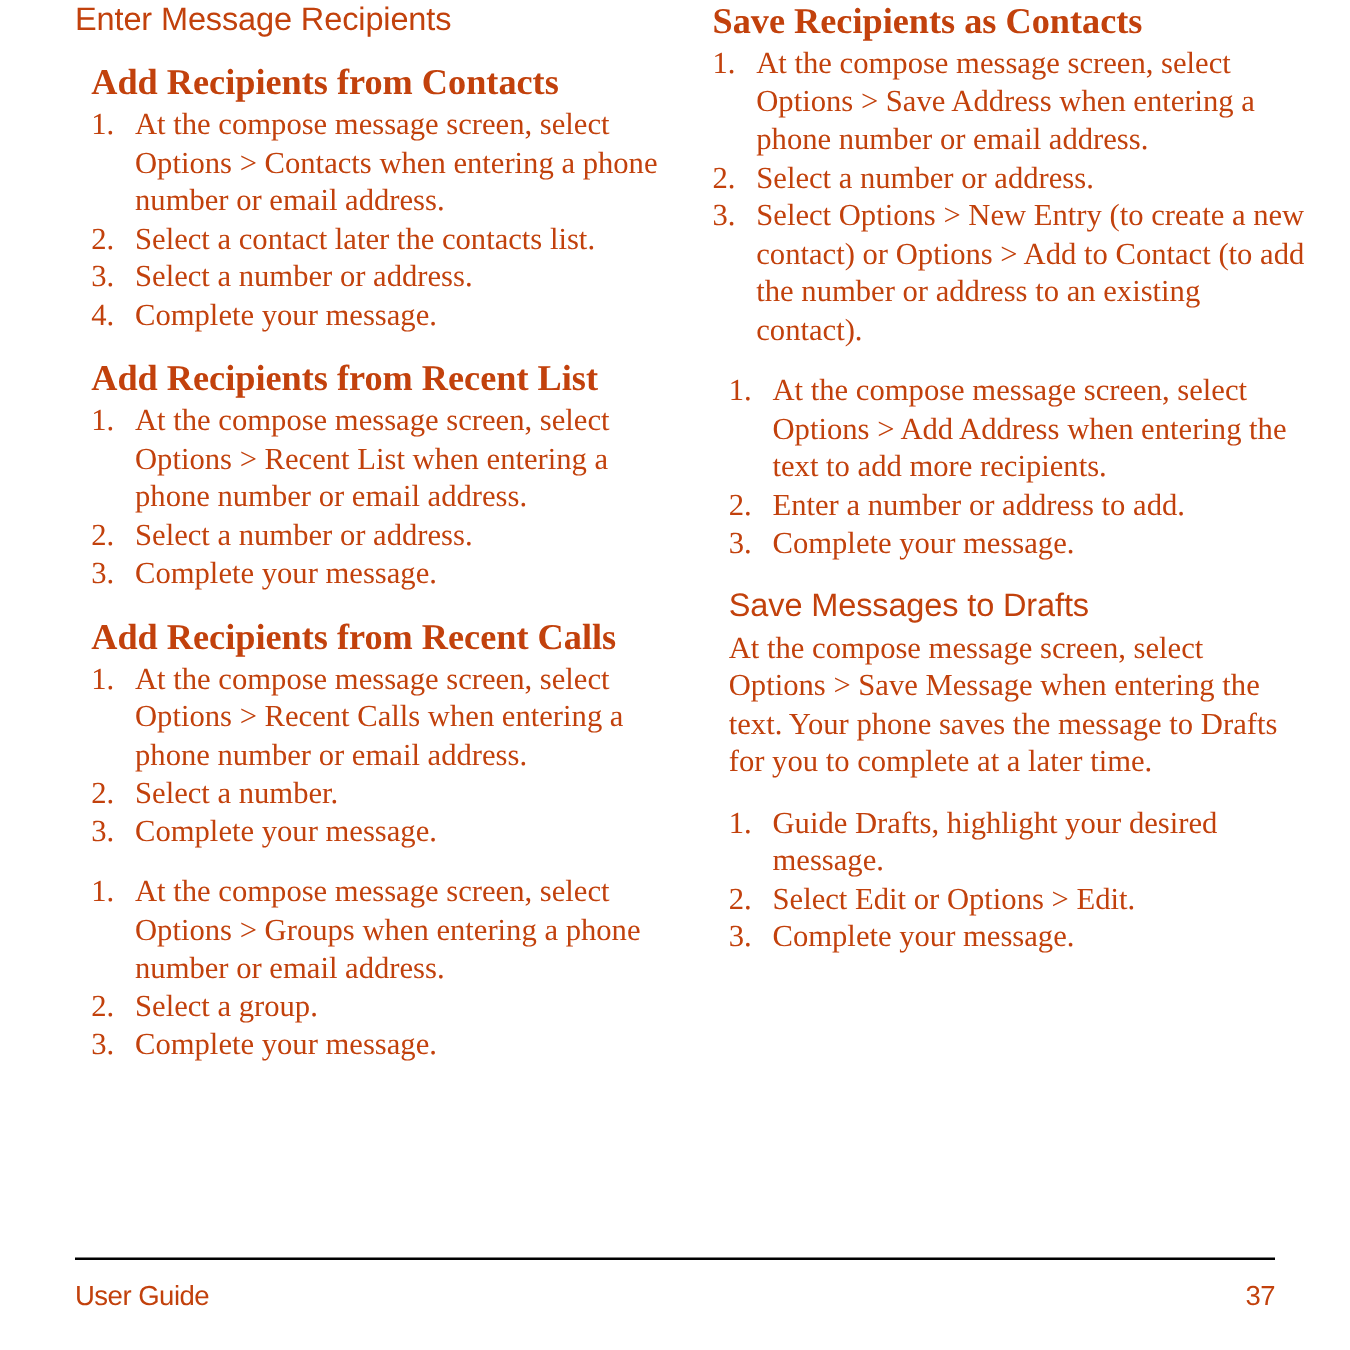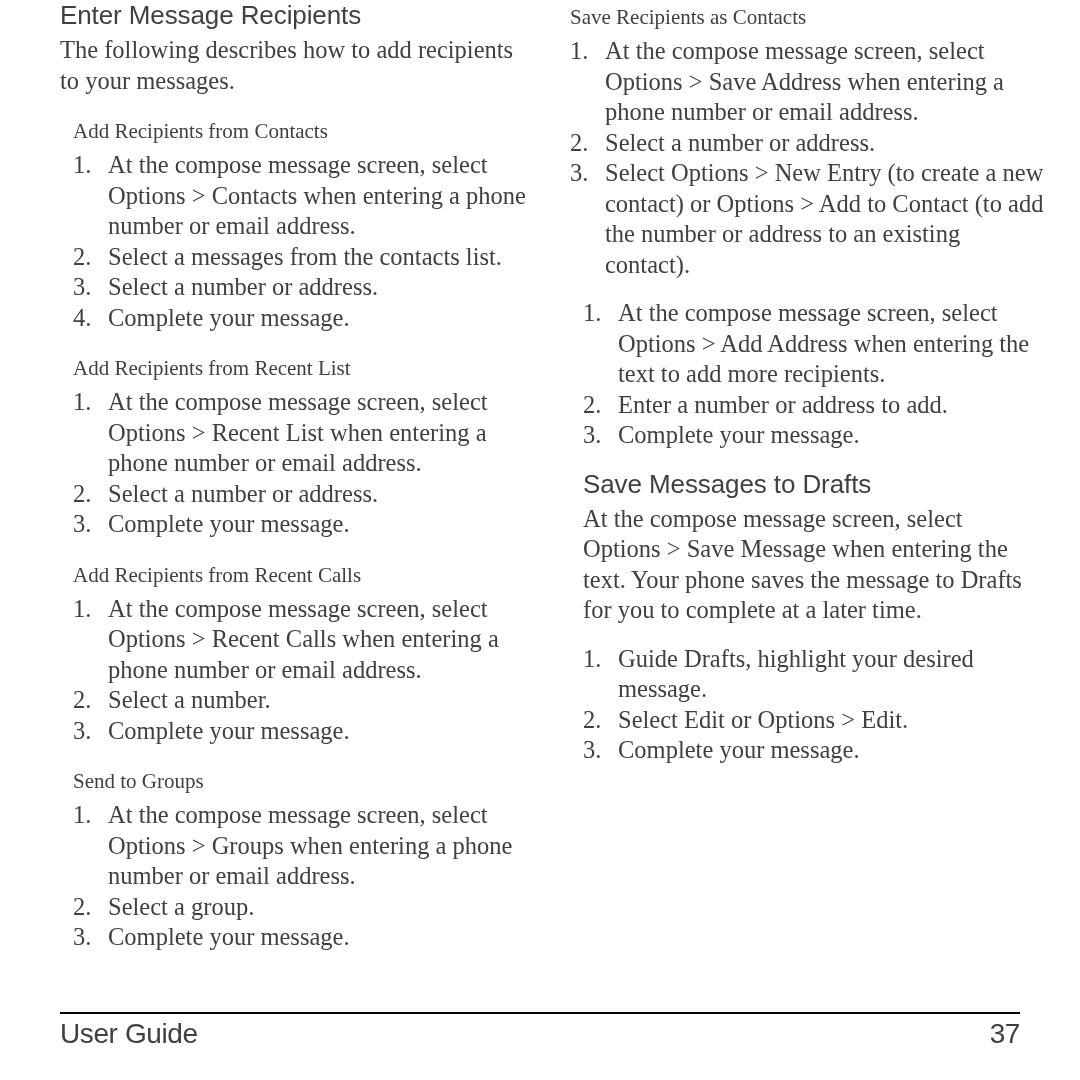--- a/index.html
+++ b/index.html
@@ -7,21 +7,21 @@
     padding: 0;
     background: #ffffff;
   }
   .page {
     position: relative;
     width: 1080px;
     height: 1080px;
     background: #ffffff;
     overflow: hidden;
     font-family: "Liberation Serif", "DejaVu Serif", serif;
-    color: #404040;
+    color: #c2410c;
     box-sizing: border-box;
   }
   .columns {
     position: absolute;
     left: 0;
     top: 0;
     width: 1080px;
     display: flex;
     flex-direction: row;
     align-items: flex-start;
@@ -37,22 +37,22 @@
   .h-sans {
     font-family: "Liberation Sans", "DejaVu Sans", sans-serif;
     font-size: 26px;
     font-weight: 400;
     line-height: 31px;
     letter-spacing: -0.1px;
     margin: 0 0 4px 0;
   }
   .h-serif {
     font-family: "Liberation Serif", "DejaVu Serif", serif;
-    font-size: 21px;
-    font-weight: 400;
+    font-size: 29px;
+    font-weight: 700;
     line-height: 34px;
     margin: 0 0 2px 0;
   }
   .sec { margin-bottom: 0; }
   .sec + .sec { margin-top: 18px; margin-left: 13px; }
 
   
   p.body {
     font-size: 24.5px;
     line-height: 30.5px;
@@ -87,47 +87,46 @@
   }
   b, strong { font-weight: normal; }
 
   
   .footer {
     position: absolute;
     left: 60px;
     right: 60px;
     bottom: 30px;
     border-top: 2.5px solid #000000;
-    padding-top: 4px;
+    padding-top: 16px;
     display: flex;
     justify-content: space-between;
     align-items: baseline;
     font-family: "Liberation Sans", "DejaVu Sans", sans-serif;
-    font-size: 28px;
+    font-size: 22px;
     font-weight: 400;
     letter-spacing: -0.4px;
   }
   .footer-page { font-variant-numeric: tabular-nums; }
 </style>
 </head>
 <body>
 
 <div class="page">
 
   <div class="columns">
     <div class="col col-left">
         <div class="sec">
           <div class="h-sans">Enter Message Recipients</div>
-          <p class="body">The following describes how to add recipients to your messages.</p>
         </div>
         <div class="sec">
           <div class="h-serif">Add Recipients from Contacts</div>
           <ol class="steps">
             <li><span>At the compose message screen, select </span><b>Options &gt; Contacts</b><span> when entering a phone number or email address.</span></li>
-            <li><span>Select a messages from the contacts list.</span></li>
+            <li><span>Select a contact later the contacts list.</span></li>
             <li><span>Select a number or address.</span></li>
             <li><span>Complete your message.</span></li>
           </ol>
         </div>
         <div class="sec">
           <div class="h-serif">Add Recipients from Recent List</div>
           <ol class="steps">
             <li><span>At the compose message screen, select </span><b>Options &gt; Recent List</b><span> when entering a phone number or email address.</span></li>
             <li><span>Select a number or address.</span></li>
             <li><span>Complete your message.</span></li>
@@ -135,21 +134,20 @@
         </div>
         <div class="sec">
           <div class="h-serif">Add Recipients from Recent Calls</div>
           <ol class="steps">
             <li><span>At the compose message screen, select </span><b>Options &gt; Recent Calls</b><span> when entering a phone number or email address.</span></li>
             <li><span>Select a number.</span></li>
             <li><span>Complete your message.</span></li>
           </ol>
         </div>
         <div class="sec">
-          <div class="h-serif">Send to Groups</div>
           <ol class="steps">
             <li><span>At the compose message screen, select </span><b>Options &gt; Groups</b><span> when entering a phone number or email address.</span></li>
             <li><span>Select a group.</span></li>
             <li><span>Complete your message.</span></li>
           </ol>
         </div>
       </div>
     <div class="col col-right">
         <div class="sec">
           <div class="h-serif">Save Recipients as Contacts</div>

